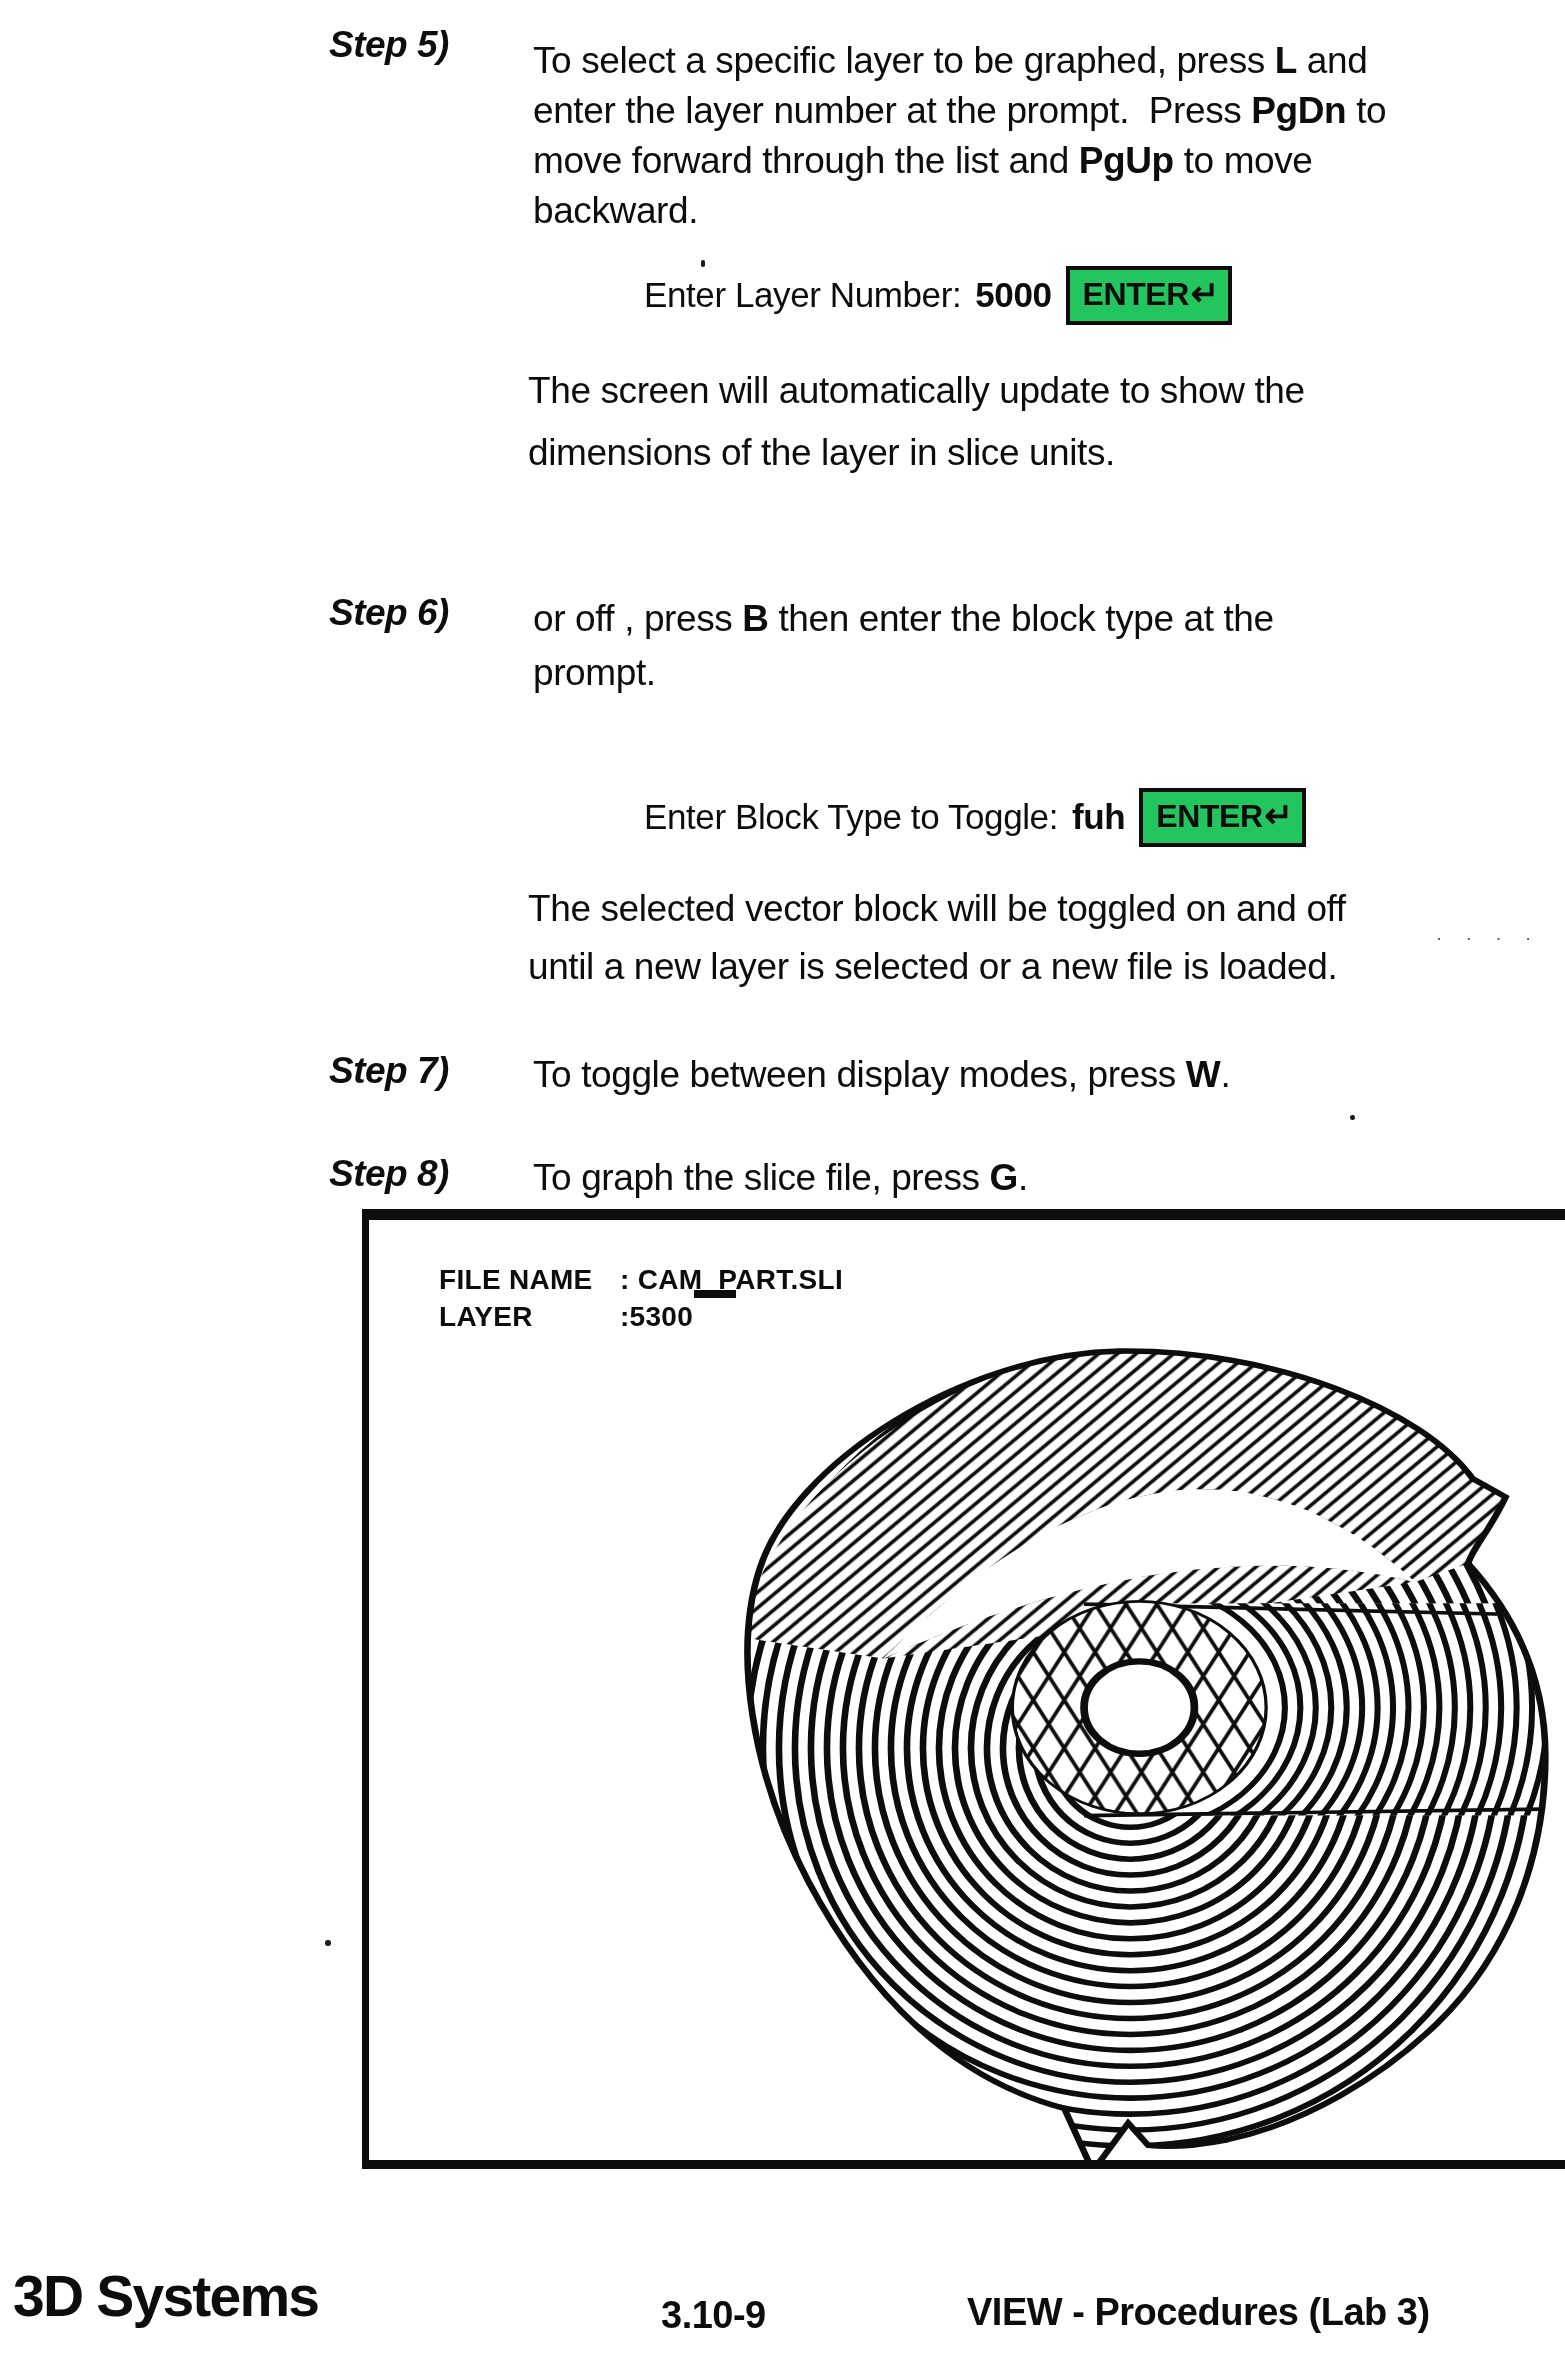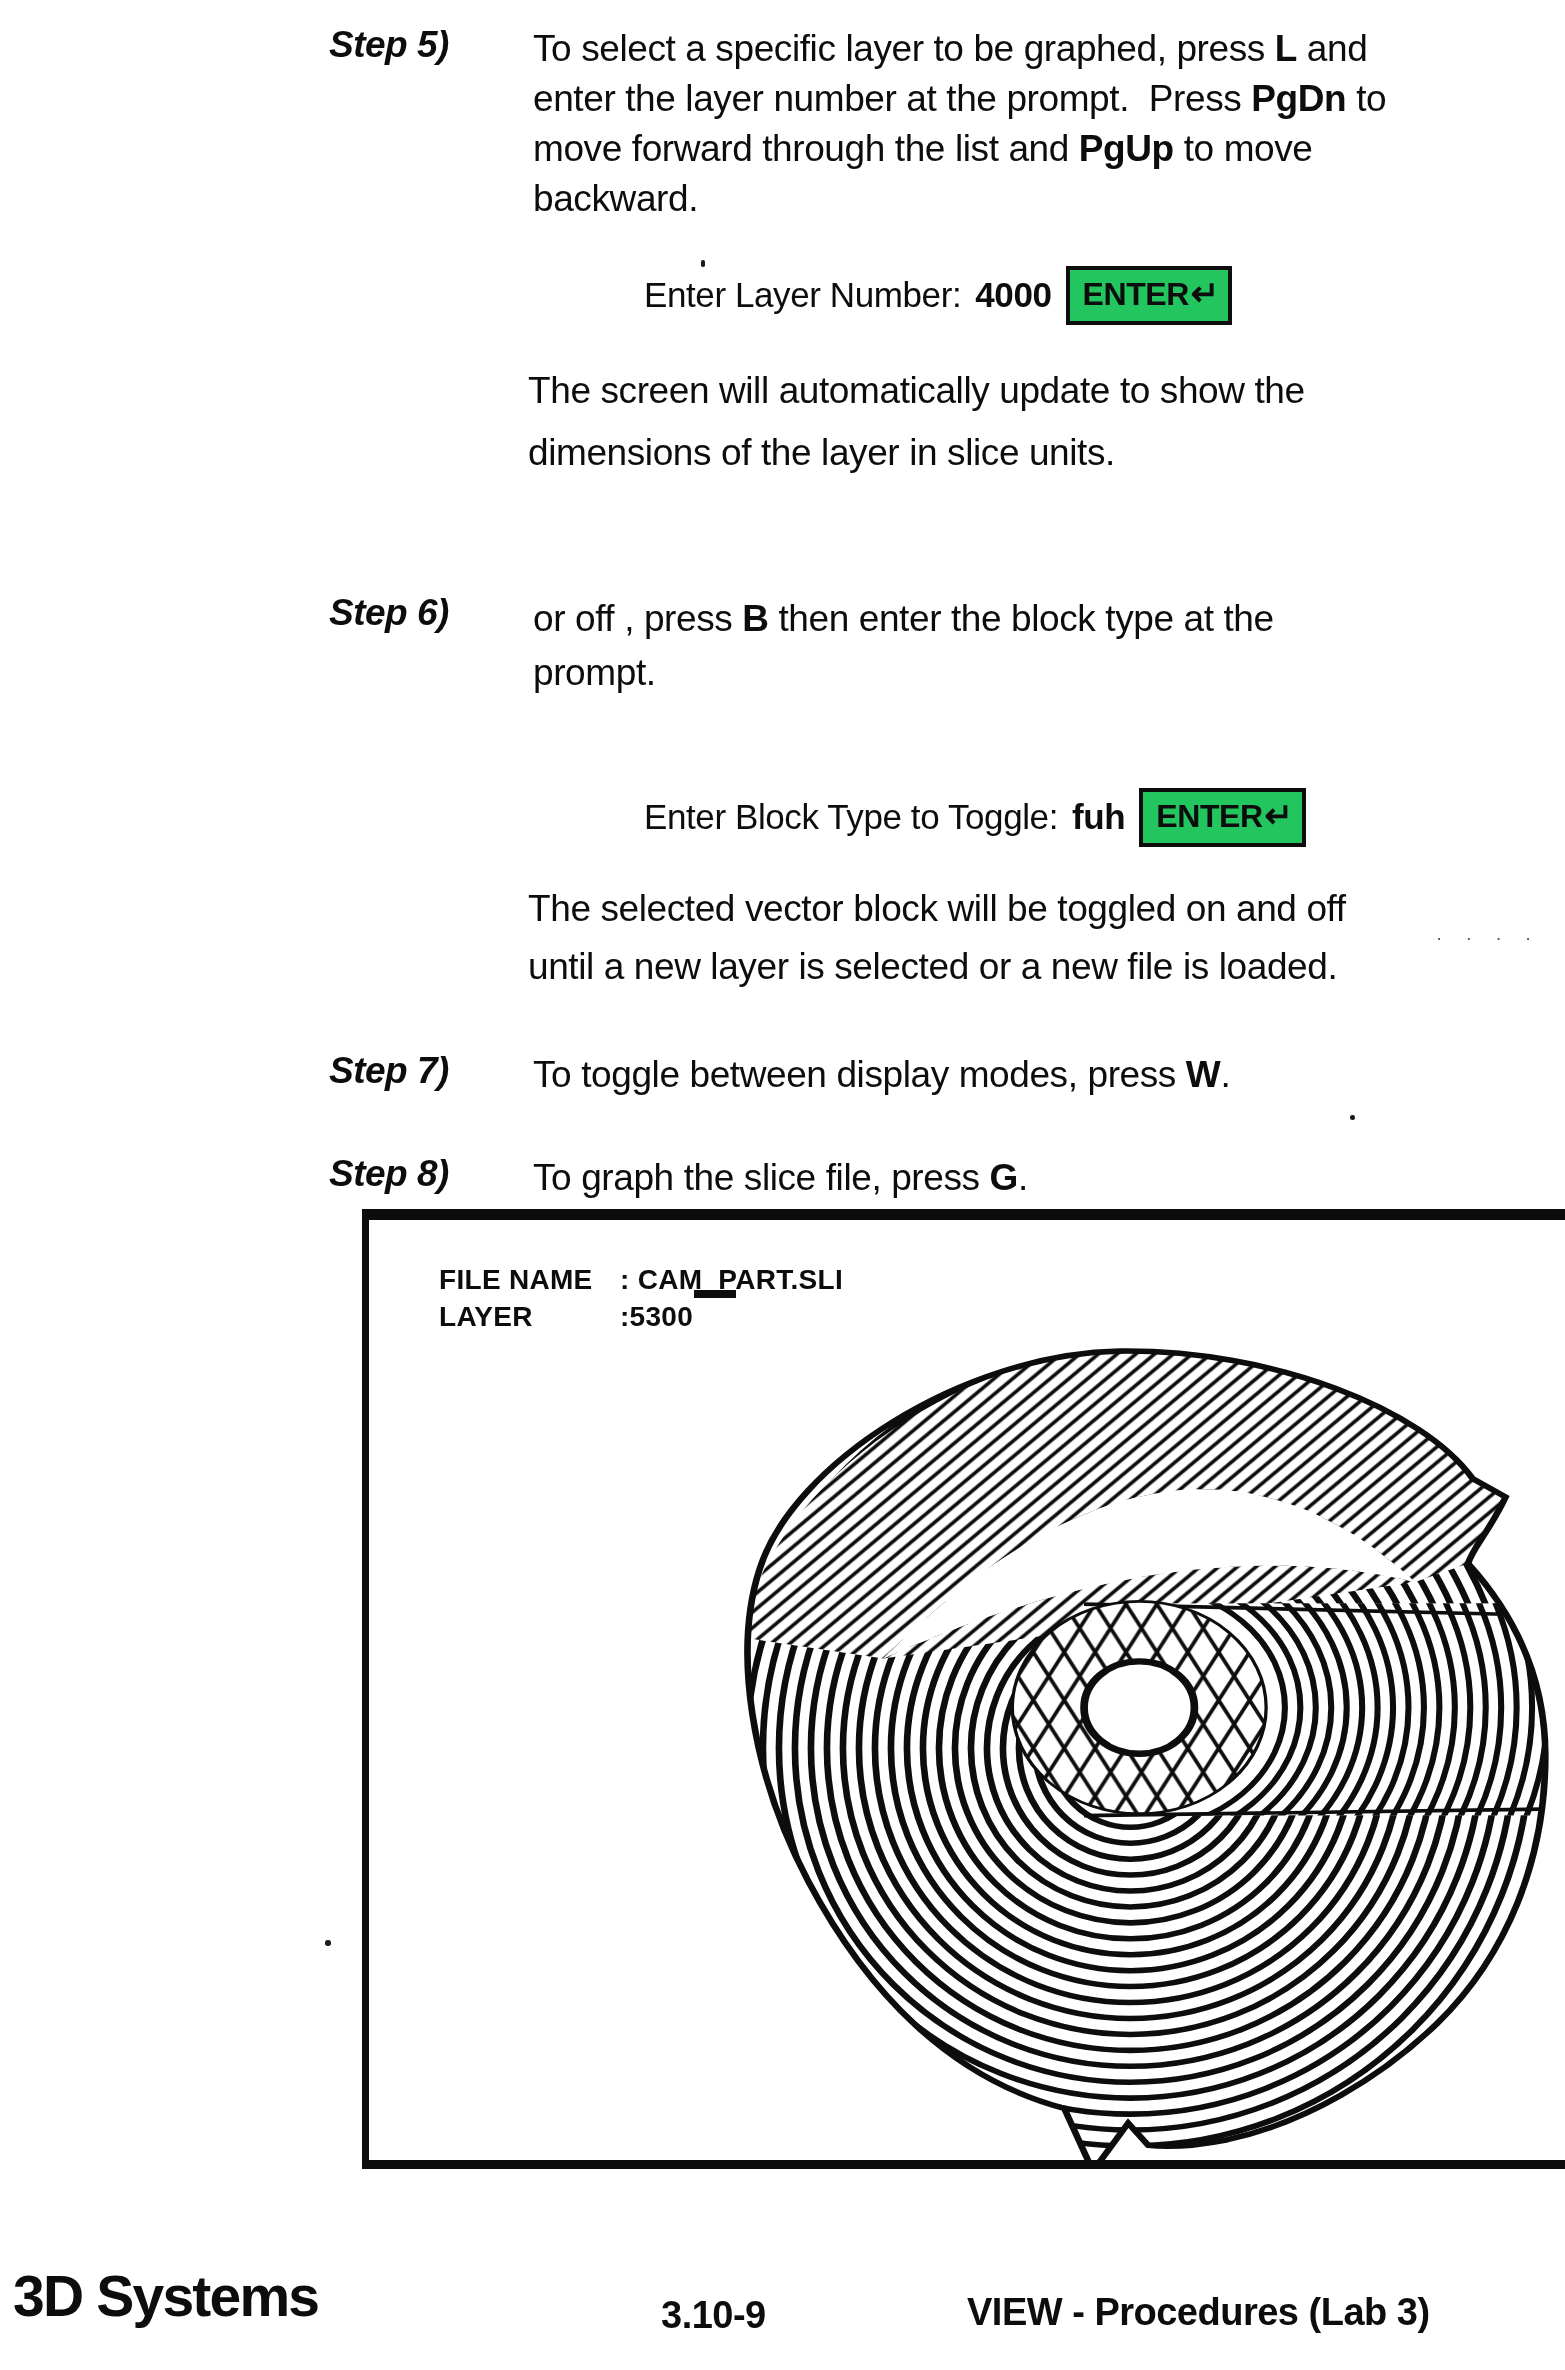--- a/index.html
+++ b/index.html
@@ -26,30 +26,30 @@
   .curbar{left:325px;top:70px;width:42px;height:8.3px;background:#0d0d0d;z-index:3;}
   .brand{font-size:57px;font-weight:700;letter-spacing:-1.8px;}
   .footmid,.footright{font-size:38px;font-weight:700;letter-spacing:-0.5px;}
   .artifact{color:#555;font-size:18.5px;letter-spacing:9.2px;}
   .speck{background:#1a1a1a;border-radius:50%;}
 </style>
 </head>
 <body>
 
 <div class="abs steplabel" style="left:329px;top:24px">Step 5)</div>
-<div class="abs bodytxt" style="left:533px;top:24px;line-height:50px">
+<div class="abs bodytxt" style="left:533px;top:36px;line-height:50px">
     <div class="tline">To select a specific layer to be graphed, press <span class="bb">L</span> and</div>
     <div class="tline">enter the layer number at the prompt.  Press <span class="bb">PgDn</span> to</div>
     <div class="tline">move forward through the list and <span class="bb">PgUp</span> to move</div>
     <div class="tline">backward.</div>
   </div>
 
 <div class="abs promptrow" style="left:644px;top:266px">
   <span>Enter Layer Number:</span>
-  <span class="pval">4000</span>
+  <span class="pval">5000</span>
   <span class="enterkey">
     <span>ENTER</span>
     <span class="arrow">↵</span>
   </span>
 </div>
 
 <div class="abs bodytxt" style="left:528px;top:360px;line-height:62px">
     <div class="tline">The screen will automatically update to show the</div>
     <div class="tline">dimensions of the layer in slice units.</div>
   </div>

